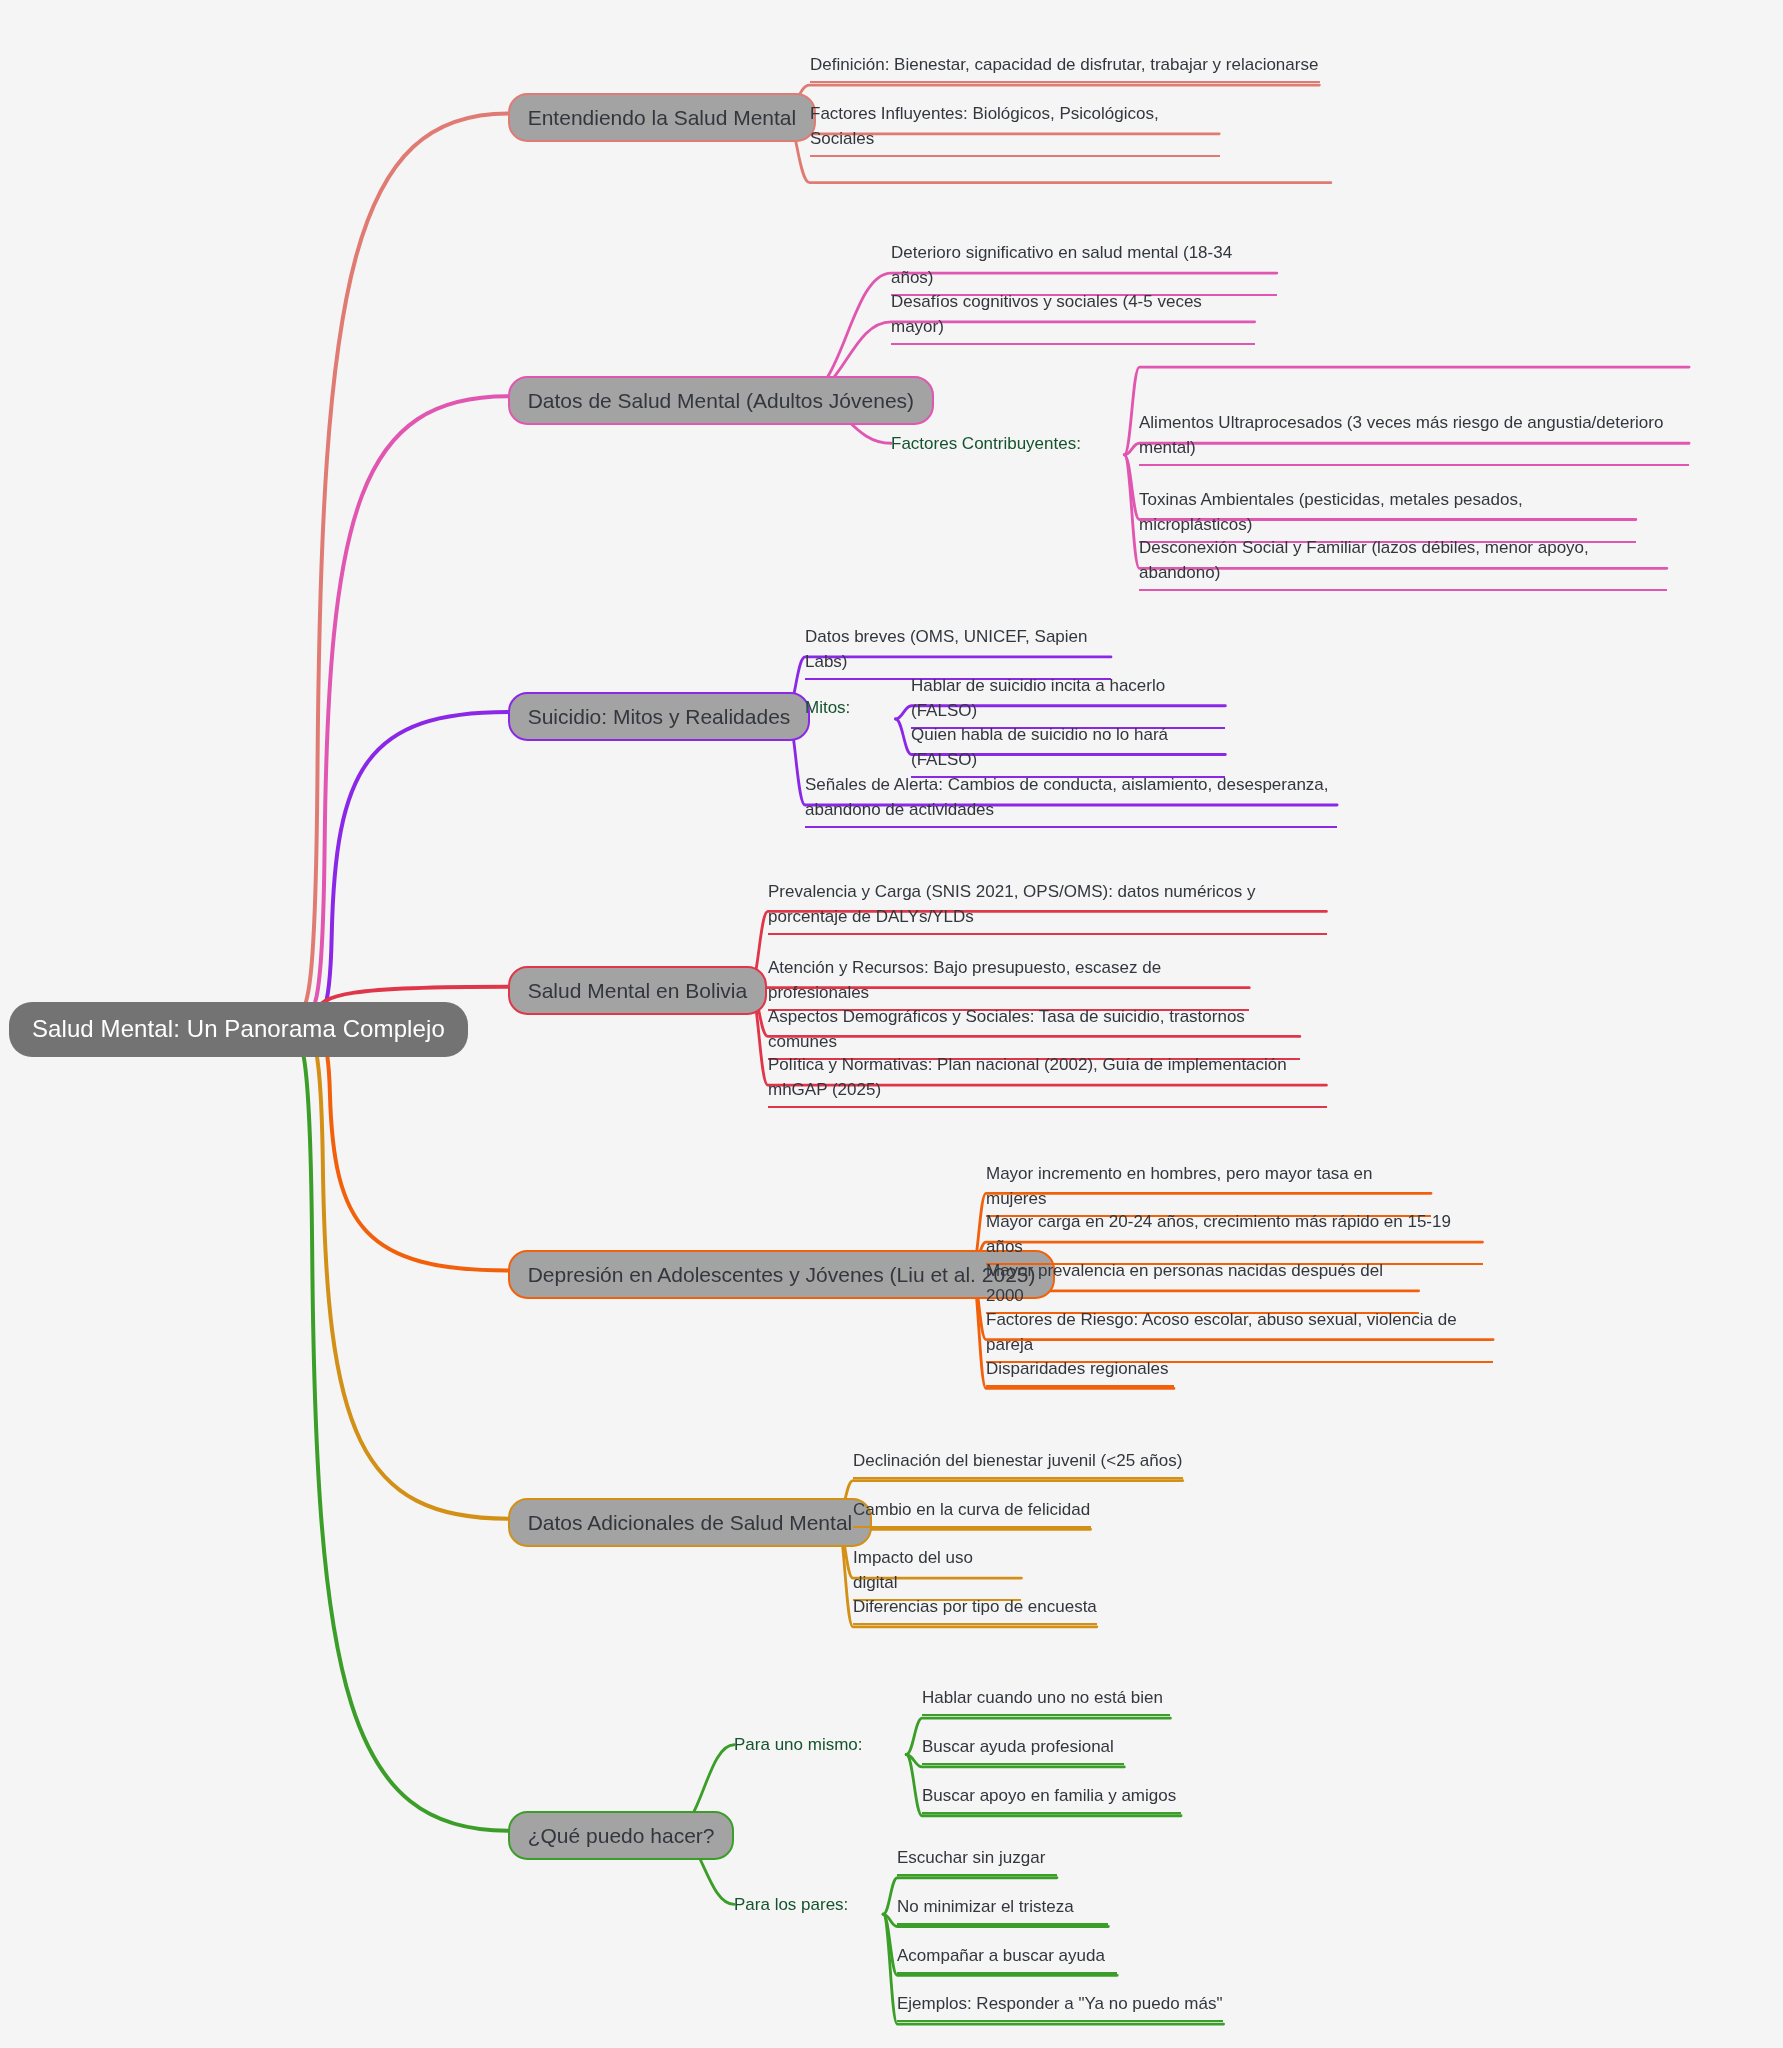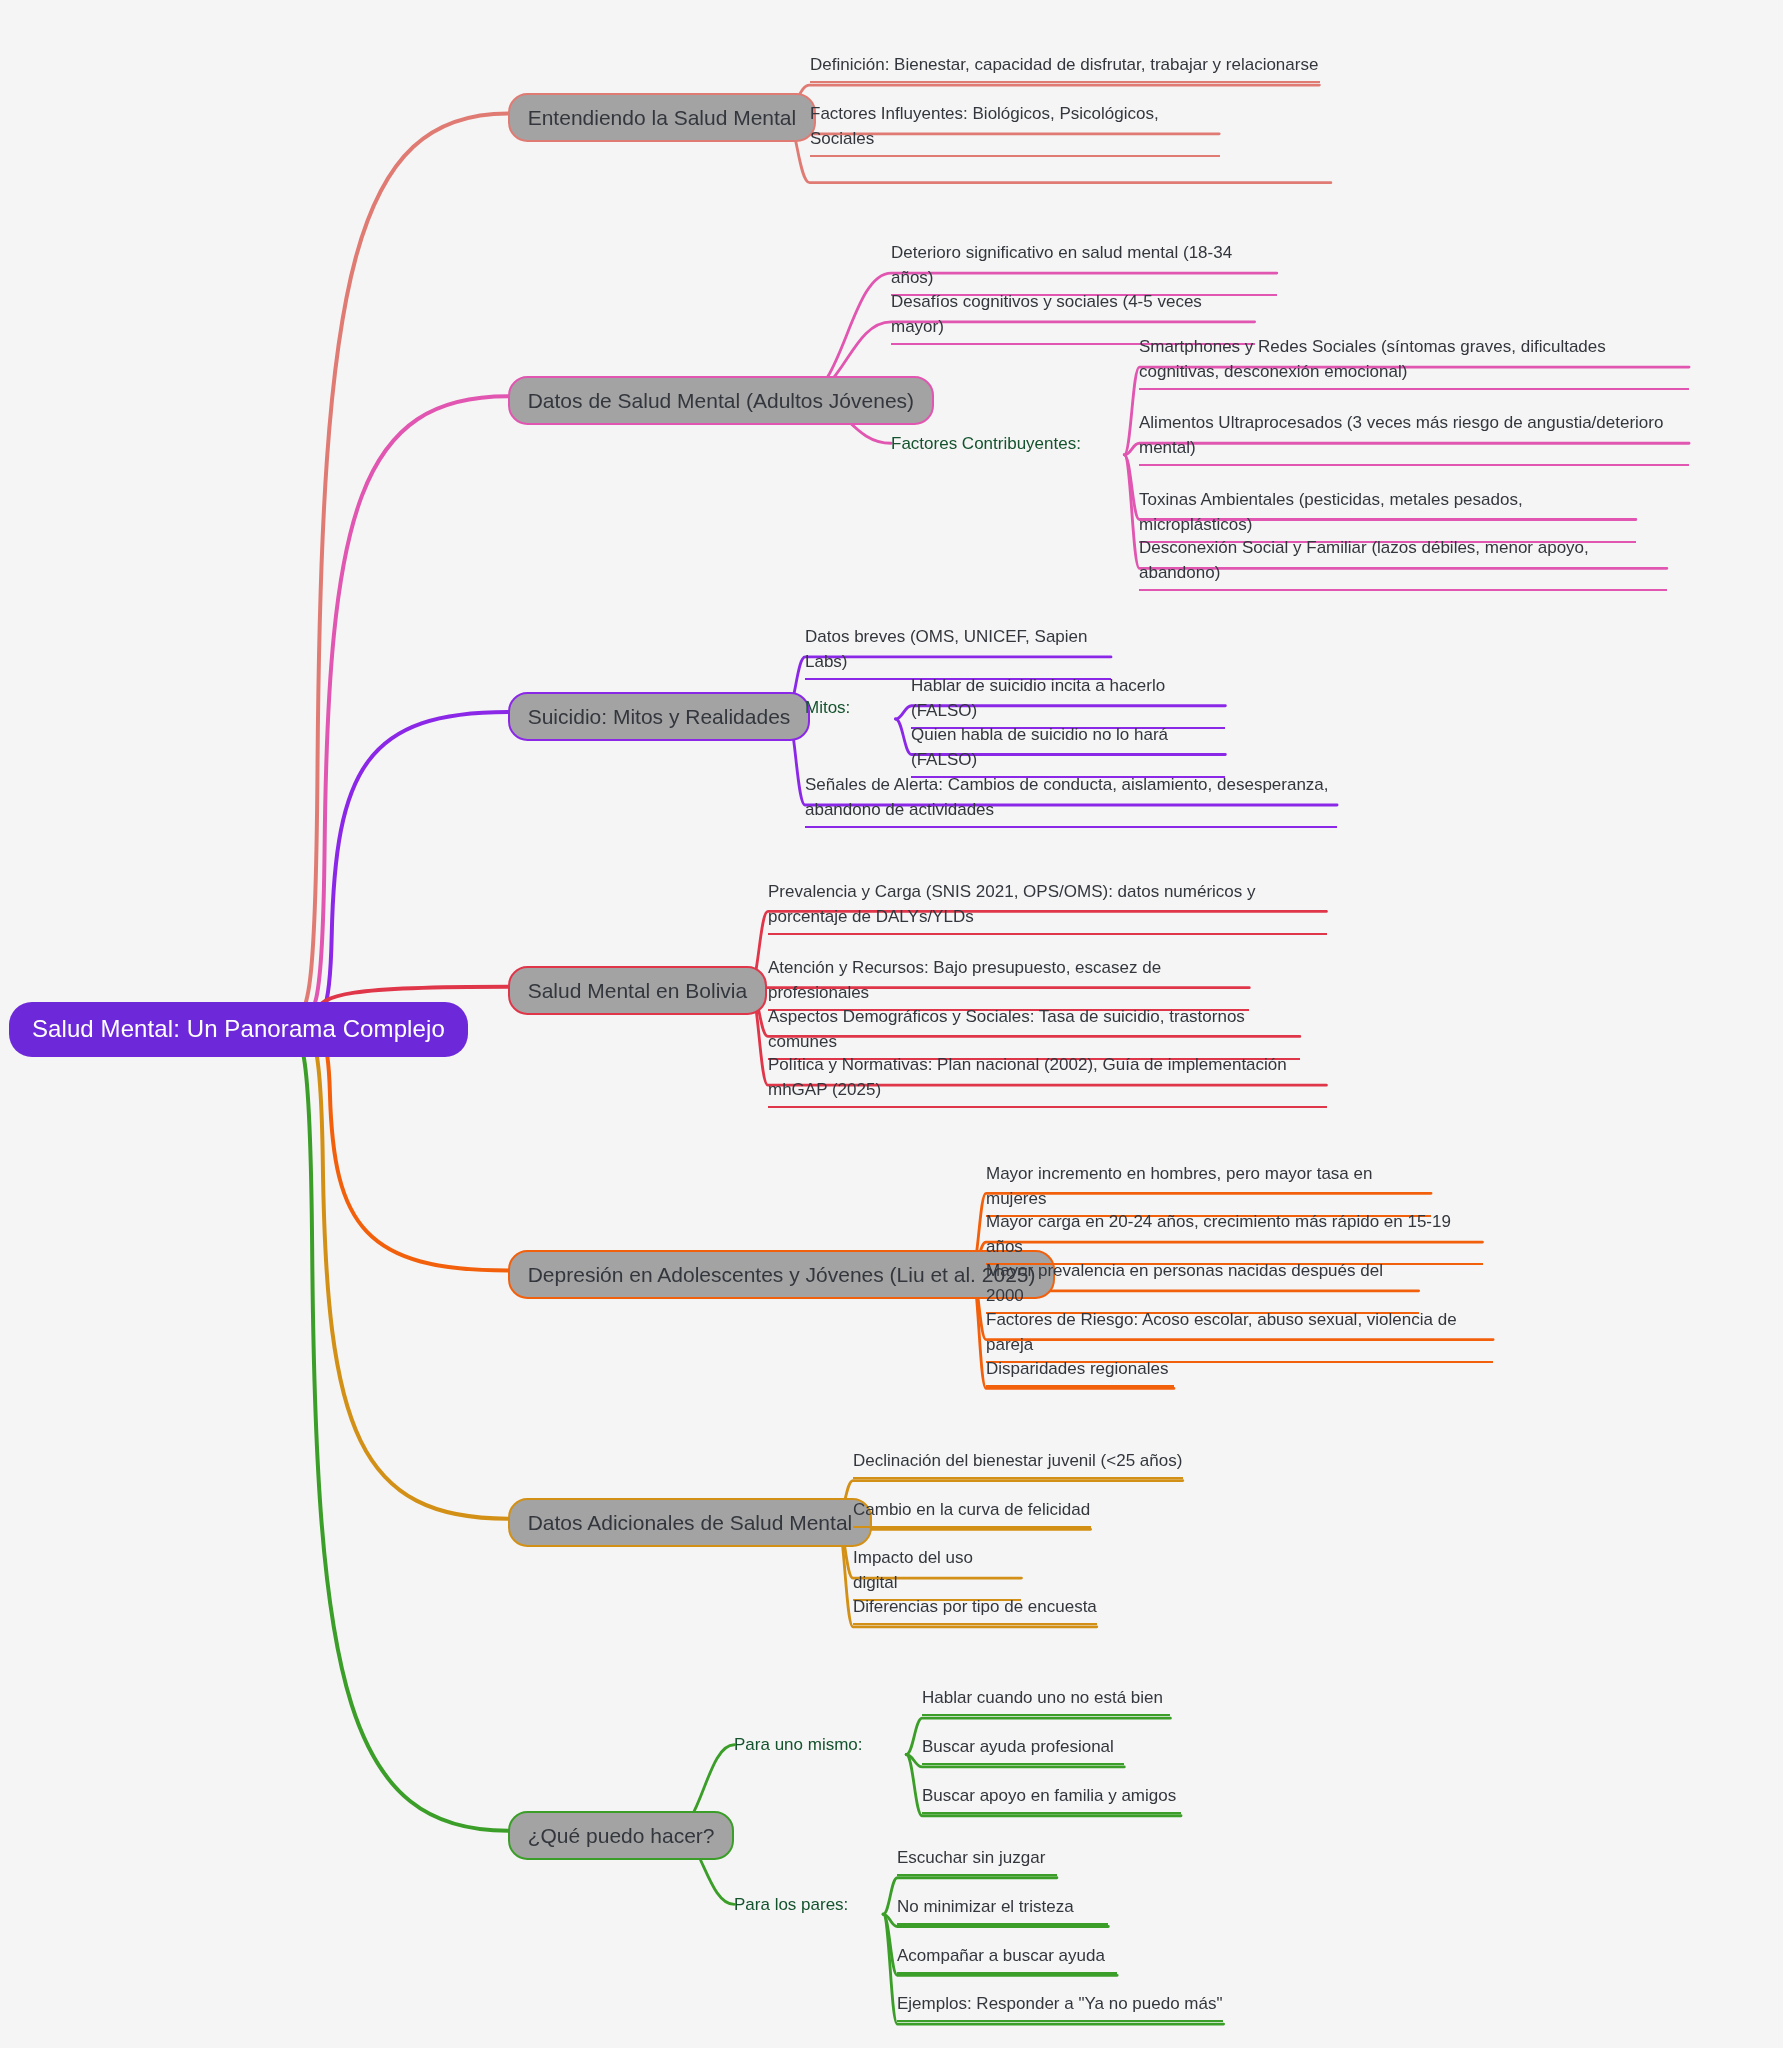--- a/index.html
+++ b/index.html
@@ -20,21 +20,21 @@
   }
   svg.edges {
     position: absolute; left: 0; top: 0;
     width: 1784px; height: 2048px;
     pointer-events: none;
   }
   
   .root-node {
     position: absolute;
     box-sizing: border-box;
-    background: #6d28d9;
+    background: #737373;
     color: #ffffff;
     border-radius: 23px;
     font-size: 24px;
     line-height: 1.25;
     padding: 12.4px 23px;
     white-space: nowrap;
     letter-spacing: 0.1px;
   }
   
   .pill {
@@ -169,23 +169,20 @@
   </div>
   <div class="leaf" style="left:891px; top:241px; width:386px; border-bottom-color:#e056b0;">
     <span>Deterioro significativo en salud mental (18-34 años)</span>
   </div>
   <div class="leaf" style="left:891px; top:290px; width:364px; border-bottom-color:#e056b0;">
     <span>Desafíos cognitivos y sociales (4-5 veces mayor)</span>
   </div>
   <div class="grouplabel" style="left:891px; top:432px;">
     <span>Factores Contribuyentes:</span>
   </div>
-  <div class="leaf" style="left:1139px; top:335px; width:550px; border-bottom-color:#e056b0;">
-    <span>Smartphones y Redes Sociales (síntomas graves, dificultades cognitivas, desconexión emocional)</span>
-  </div>
   <div class="leaf" style="left:1139px; top:411px; width:550px; border-bottom-color:#e056b0;">
     <span>Alimentos Ultraprocesados (3 veces más riesgo de angustia/deterioro mental)</span>
   </div>
   <div class="leaf" style="left:1139px; top:488px; width:497px; border-bottom-color:#e056b0;">
     <span>Toxinas Ambientales (pesticidas, metales pesados, microplásticos)</span>
   </div>
   <div class="leaf" style="left:1139px; top:536px; width:528px; border-bottom-color:#e056b0;">
     <span>Desconexión Social y Familiar (lazos débiles, menor apoyo, abandono)</span>
   </div>
 

